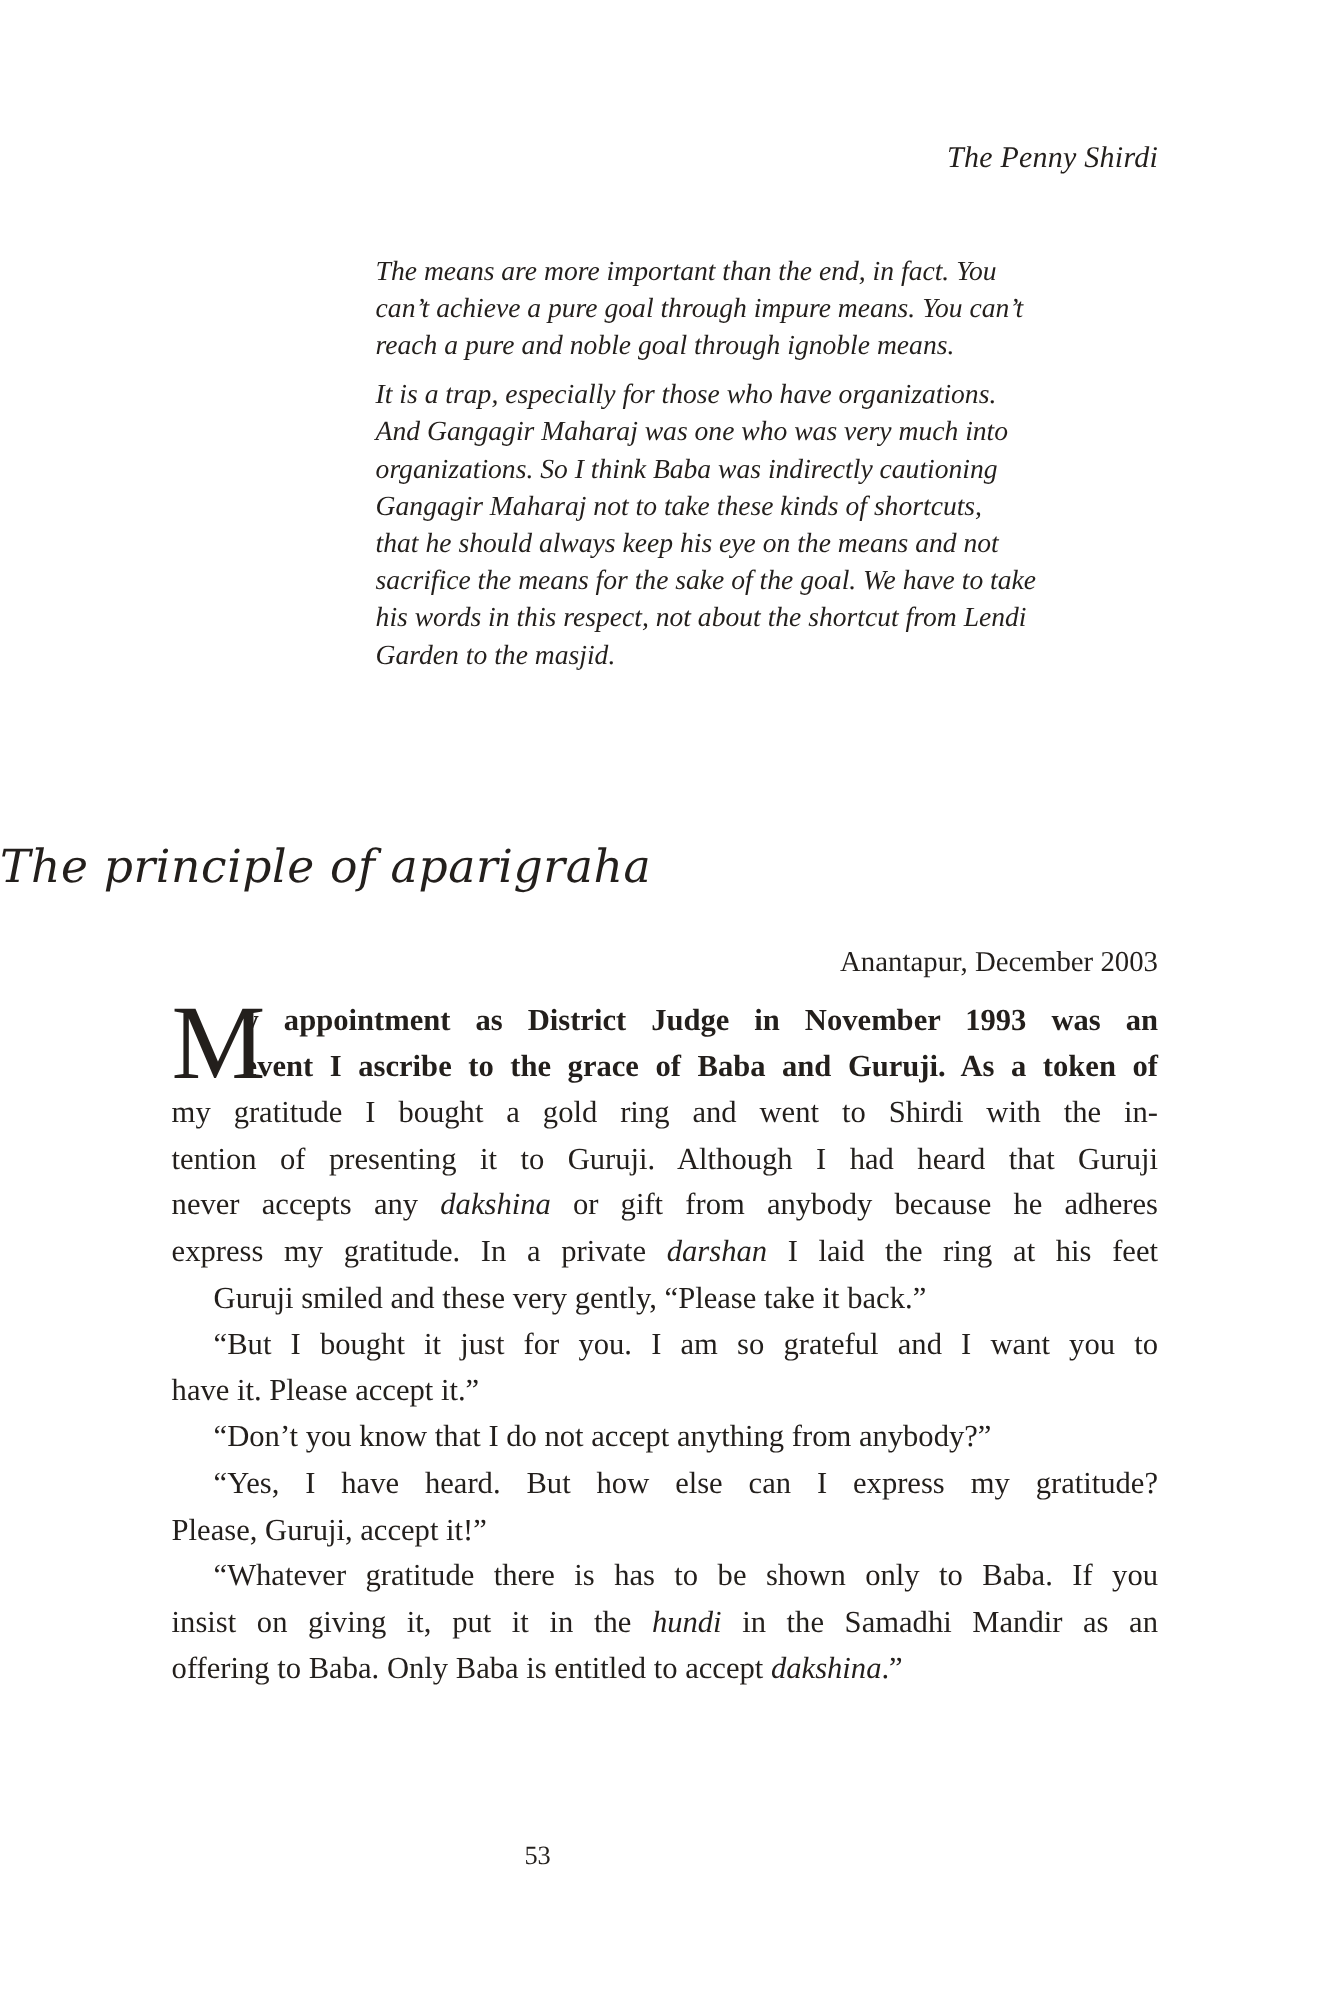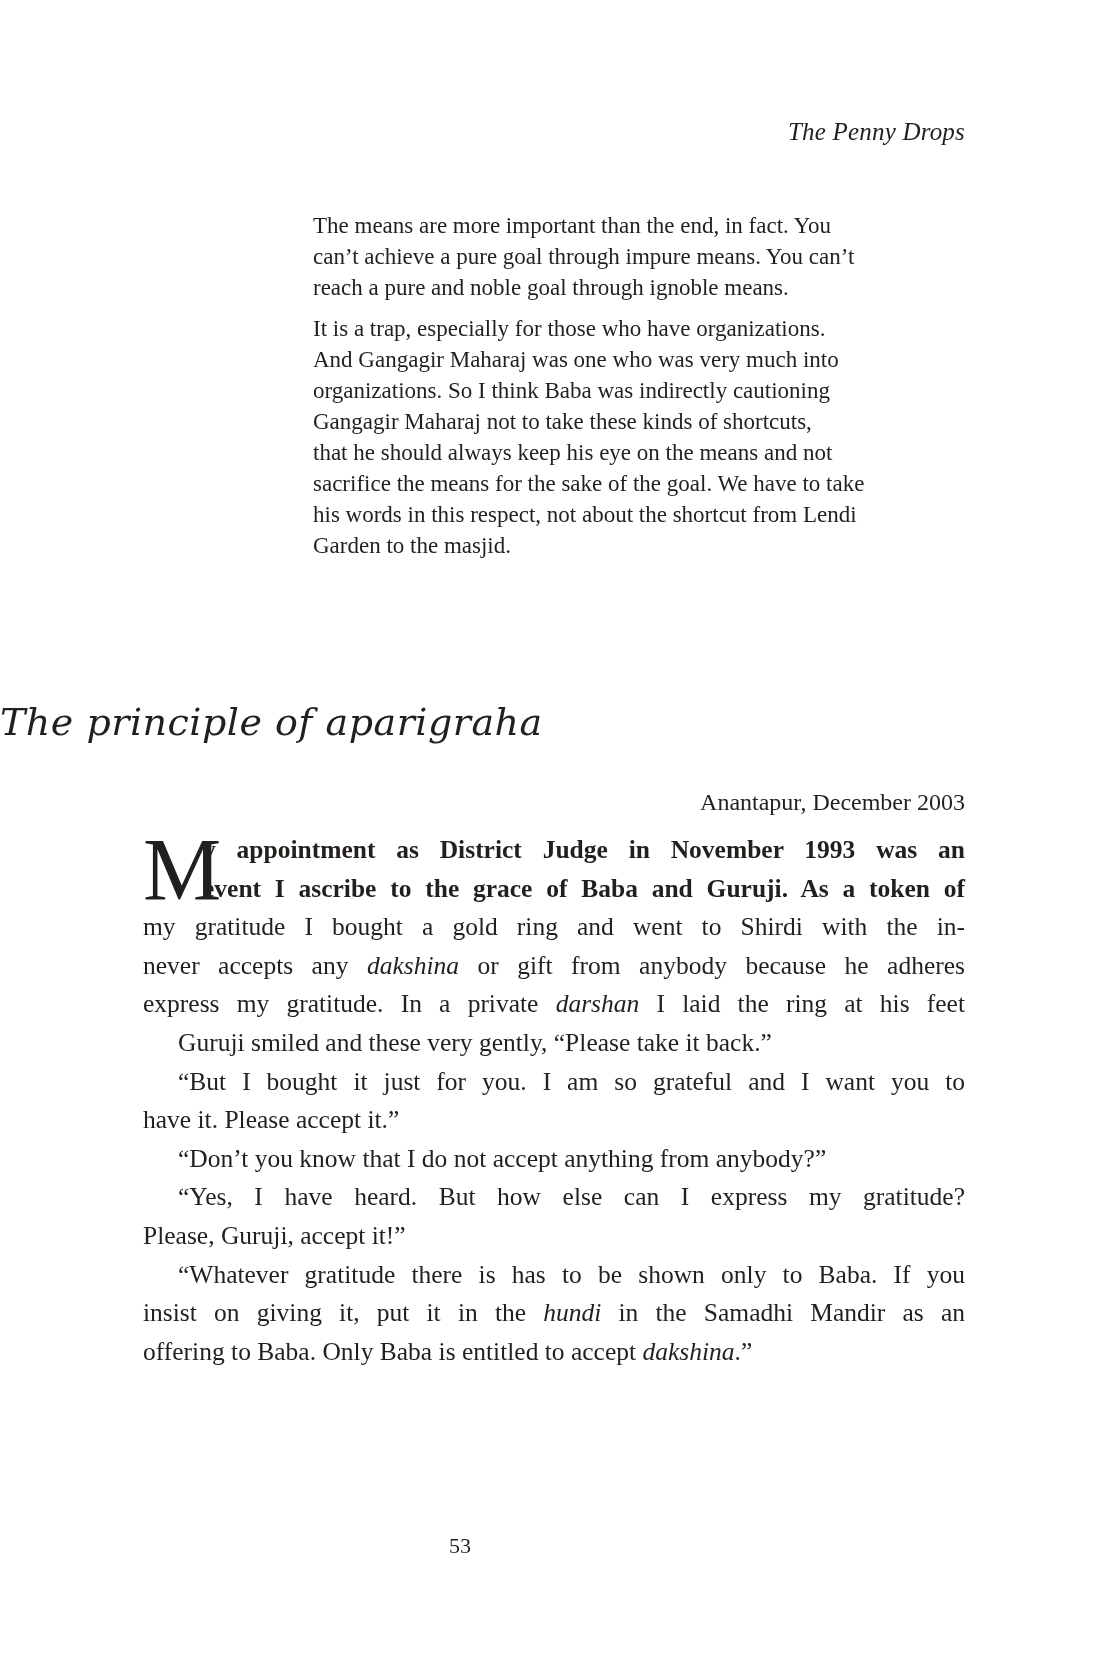--- a/index.html
+++ b/index.html
@@ -21,20 +21,21 @@
       right: 135px;
       font-style: italic;
       font-size: 25px;
       letter-spacing: 0.2px;
     }
     .quote-block {
       position: absolute;
       left: 313px;
       top: 210px;
       width: 640px;
+      font-style: italic;
       font-size: 23px;
       line-height: 31px;
     }
     .quote-block p {
       margin: 0 0 10px 0;
     }
     .quote-line {
       display: block;
       white-space: nowrap;
     }
@@ -85,33 +86,33 @@
     .dropcap {
       position: absolute;
       left: 0;
       top: 2px;
       font-size: 88px;
       line-height: 74px;
       font-family: "Liberation Serif", serif;
     }
     .page-number {
       position: absolute;
-      left: 16px;
+      left: 4px;
       width: 888px;
       top: 1533px;
       text-align: center;
       font-size: 22px;
     }
     em { font-style: italic; }
   </style>
 </head>
 <body>
 
 <div>
-  <div class="running-head">The Penny Drops</div>
+  <div class="running-head">The Penny Shirdi</div>
 
   <div class="quote-block">
     <p>
       <span class="quote-line">The means are more important than the end, in fact. You</span>
       <span class="quote-line">can’t achieve a pure goal through impure means. You can’t</span>
       <span class="quote-line">reach a pure and noble goal through ignoble means.</span>
     </p>
     <p>
       <span class="quote-line">It is a trap, especially for those who have organizations.</span>
       <span class="quote-line">And Gangagir Maharaj was one who was very much into</span>
@@ -127,20 +128,21 @@
   <h2 class="section-title">The principle of aparigraha</h2>
 
   <div class="dateline">Anantapur, December 2003</div>
 
   <div class="body-text" id="body-text">
     <span class="dropcap">M</span>
   <div>
         <span class="line dropline"><span>y appointment as District Judge in November 1993 was an</span></span>
         <span class="line dropline"><span>event I ascribe to the grace of Baba and Guruji. As a token of</span></span>
         <span class="line"><span>my gratitude I bought a gold ring and went to Shirdi with the in-</span></span>
+        <span class="line"><span>tention of presenting it to Guruji. Although I had heard that Guruji</span></span>
         <span class="line"><span>never accepts any </span><em>dakshina</em><span> or gift from anybody because he adheres</span></span>
         <span class="line"><span>express my gratitude. In a private </span><em>darshan</em><span> I laid the ring at his feet</span></span>
       </div>
       <div>
         <span class="line indent last"><span>Guruji smiled and these very gently, “Please take it back.”</span></span>
       </div>
       <div>
         <span class="line indent"><span>“But I bought it just for you. I am so grateful and I want you to</span></span>
         <span class="line last"><span>have it. Please accept it.”</span></span>
       </div>

